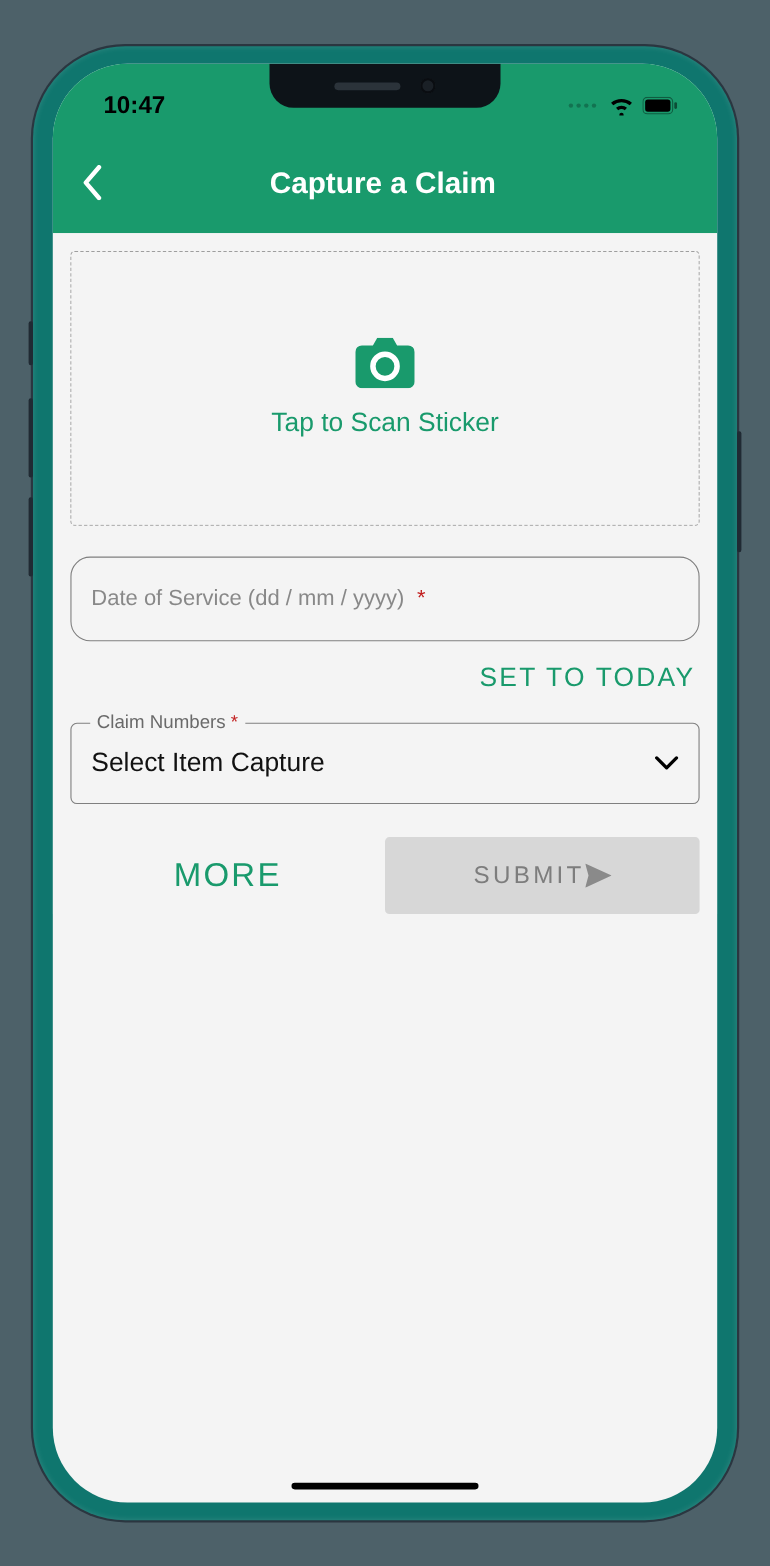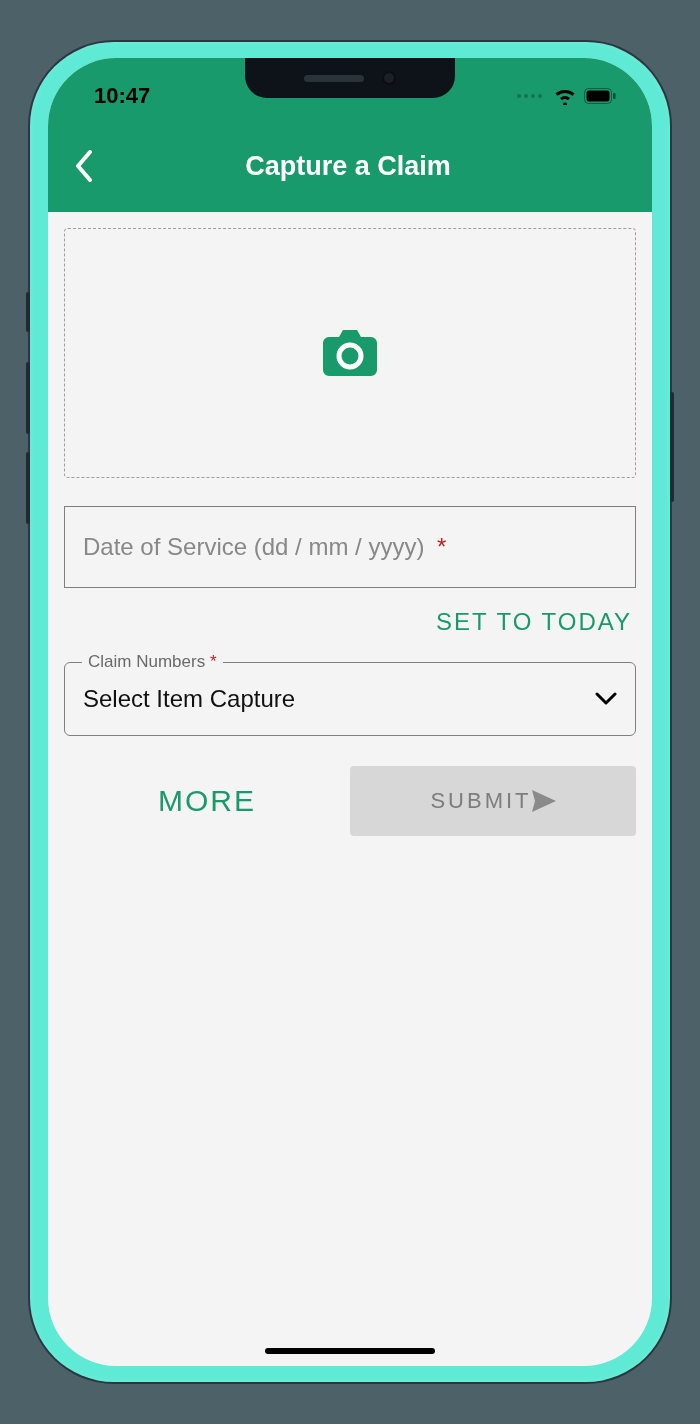--- a/index.html
+++ b/index.html
@@ -8,21 +8,21 @@
     height: 1424px;
     background: #4d6169;
     font-family: -apple-system, "Helvetica Neue", Arial, sans-serif;
     display: flex;
     align-items: center;
     justify-content: center;
   }
   .phone-frame {
     width: 640px;
     height: 1340px;
-    background: #5eead4;
+    background: #0f766e;
     border-radius: 84px;
     padding: 16px 18px;
     position: relative;
     box-shadow: 0 0 0 2px #2b3640, inset 0 0 6px rgba(255,255,255,0.15);
   }
   .side-btn { position:absolute; background:#202a33; border-radius:3px; }
   .sb1 { left:-4px; top:250px; width:4px; height:40px; }
   .sb2 { left:-4px; top:320px; width:4px; height:72px; }
   .sb3 { left:-4px; top:410px; width:4px; height:72px; }
   .sb4 { right:-4px; top:350px; width:4px; height:110px; }
@@ -103,23 +103,23 @@
     border-radius:6px;
     padding: 22px 18px;
     font-size:24px;
     color:#111;
     background:#f4f4f4;
     display:flex; justify-content:space-between; align-items:center;
   }
   .input-box {
     width:100%;
     border:1px solid #7f7f7f;
-    border-radius:0;
+    border-radius:18px;
     padding: 26px 18px;
-    font-size:24px;
+    font-size:20px;
     color:#888;
     background:#f4f4f4;
   }
   .set-today {
     text-align:right;
     color:#199a6c;
     font-size:24px;
     letter-spacing:2px;
     font-weight:500;
     margin:-10px 4px 26px 0;
@@ -192,20 +192,21 @@
       <div class="header-title">Capture a Claim</div>
     </div>
 
     <div class="content">
 
       <div class="scan-box">
         <svg width="54" height="46" viewBox="0 0 54 46">
           <path fill="#199a6c" d="M20 0h14l4 7h10a6 6 0 016 6v27a6 6 0 01-6 6H6a6 6 0 01-6-6V13a6 6 0 016-6h10z"></path>
           <circle cx="27" cy="26" r="11" fill="none" stroke="#fff" stroke-width="5"></circle>
         </svg>
+        <span class="scan-label">Tap to Scan Sticker</span>
       </div>
 
 
       <div class="field-wrap">
         <div class="input-box">
           <span>Date of Service (dd / mm / yyyy)</span>
           <span class="req" style="margin-left:6px">*</span>
         </div>
       </div>
 

